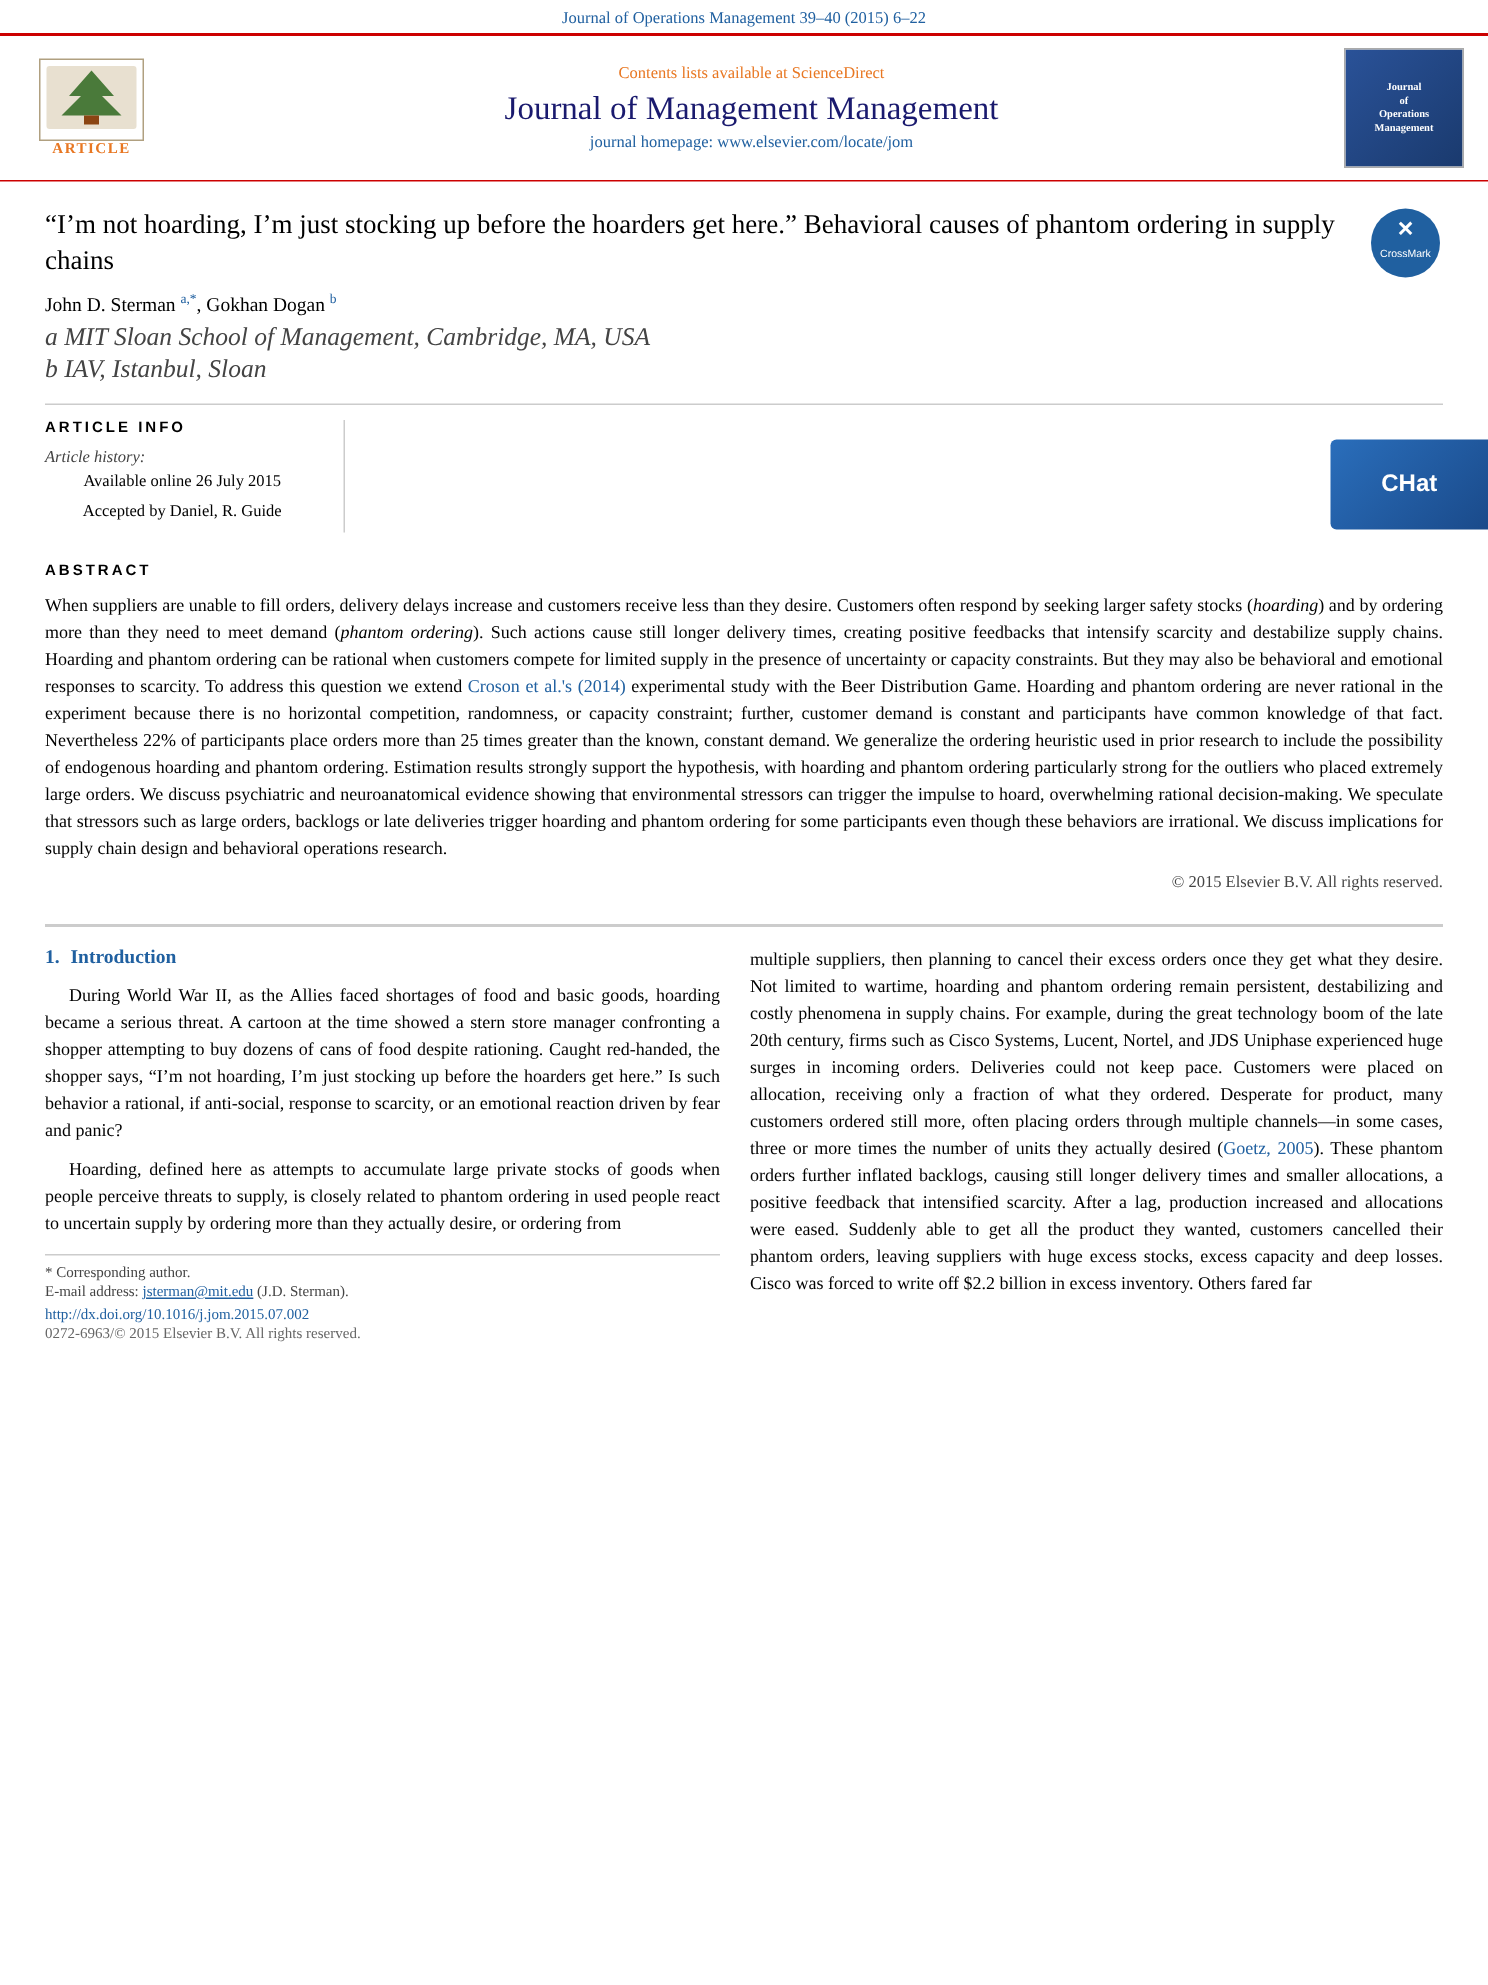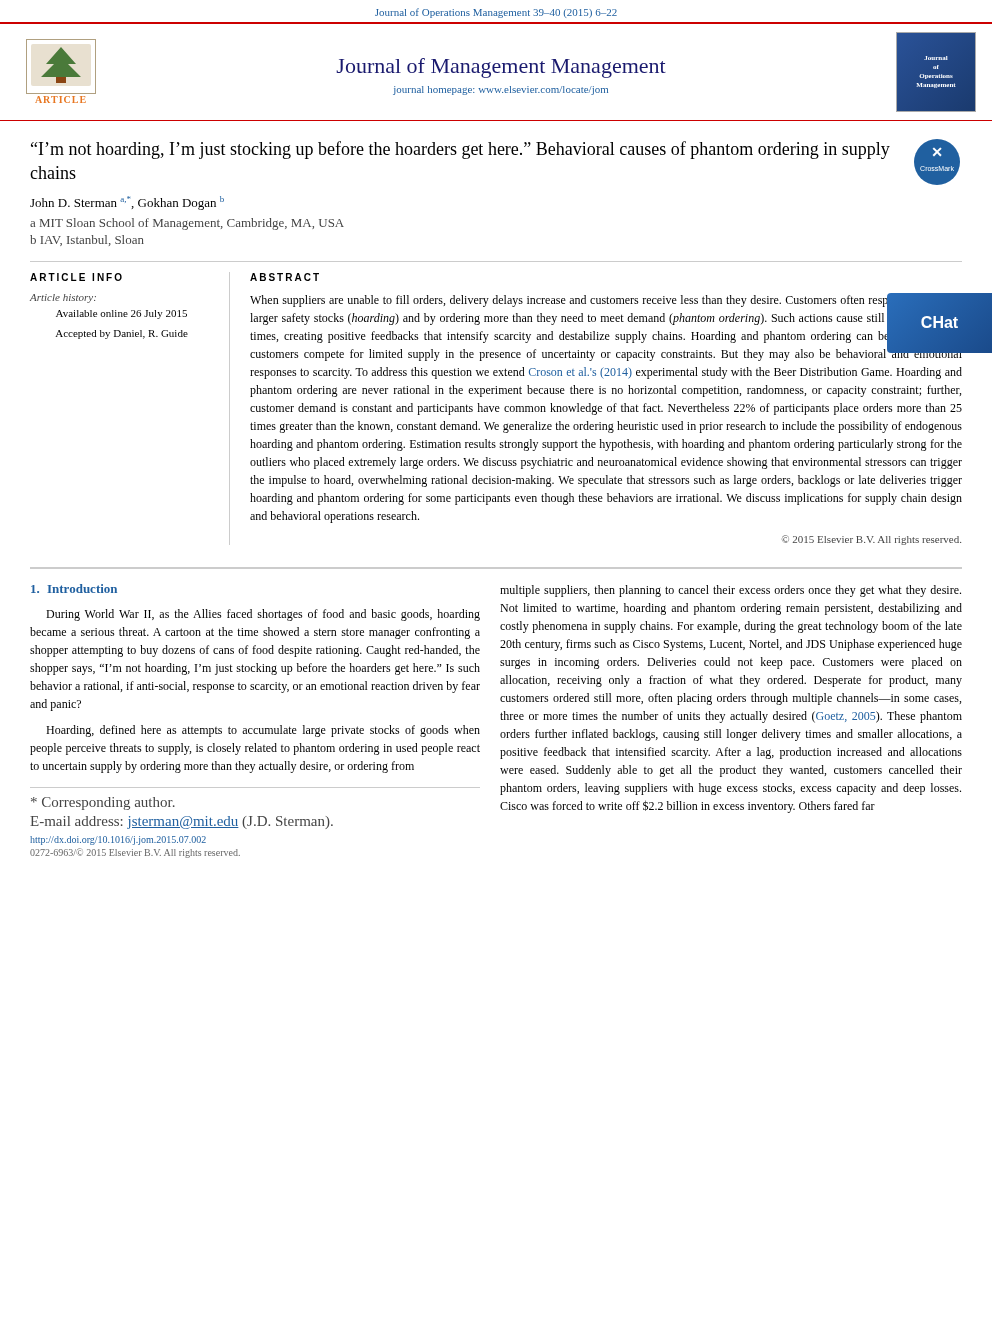--- a/index.html
+++ b/index.html
@@ -111,37 +111,39 @@
     .authors {
       font-size: 13px;
       color: #000;
       margin-bottom: 4px;
     }
     .authors sup {
       font-size: 9px;
       color: #2060a0;
     }
     .affiliations {
-      font-size: 13px;
+      font-size: 17px;
       color: #444;
+      font-style: italic;
     }
     .affiliations p { margin-bottom: 1px; }
 
     
     .divider {
       border: none;
       border-top: 1px solid #ccc;
       margin: 10px 0;
     }
 
     
     .two-col {
       display: flex;
       gap: 20px;
       margin-top: 8px;
+      flex-direction: column;
     }
     .left-col {
       width: 200px;
       flex-shrink: 0;
       border-right: 1px solid #ccc;
       padding-right: 16px;
     }
     .right-col {
       flex: 1;
     }
@@ -228,21 +230,21 @@
       color: #2060a0;
       text-decoration: none;
     }
     .indent { text-indent: 16px; }
 
     
     .footnotes {
       border-top: 1px solid #ccc;
       margin-top: 12px;
       padding-top: 6px;
-      font-size: 15px;
+      font-size: 10px;
       color: #444;
     }
     .footnote-item { margin-bottom: 2px; }
     .footnote-item a { color: #2060a0; }
 
     .doi-text {
       font-size: 10px;
       color: #2060a0;
       margin-top: 4px;
     }
@@ -309,20 +311,24 @@
 
         <polygon points="35,8 20,25 28,25 15,38 55,38 42,25 50,25" fill="#4a7a3a"></polygon>
         <rect x="30" y="38" width="10" height="6" fill="#8B4513"></rect>
 
         <rect x="0" y="0" width="70" height="55" fill="none" stroke="#b0a080" stroke-width="2"></rect>
       </svg>
       <div class="elsevier-text">ARTICLE</div>
     </div>
 
     <div class="header-center">
+      <div class="header-sciencedirect">
+        <span>Contents lists available at</span>
+        <span style="color:#e87722;">ScienceDirect</span>
+      </div>
       <div class="header-title">Journal of Management Management</div>
       <div class="header-homepage">
         <span>journal homepage:</span>
         <span style="color:#2060a0;">www.elsevier.com/locate/jom</span>
       </div>
     </div>
 
     <div class="journal-cover">
       <div style="font-size:7px;font-weight:bold;line-height:1.3;">Journal<br>of<br>Operations<br>Management</div>
     </div>

